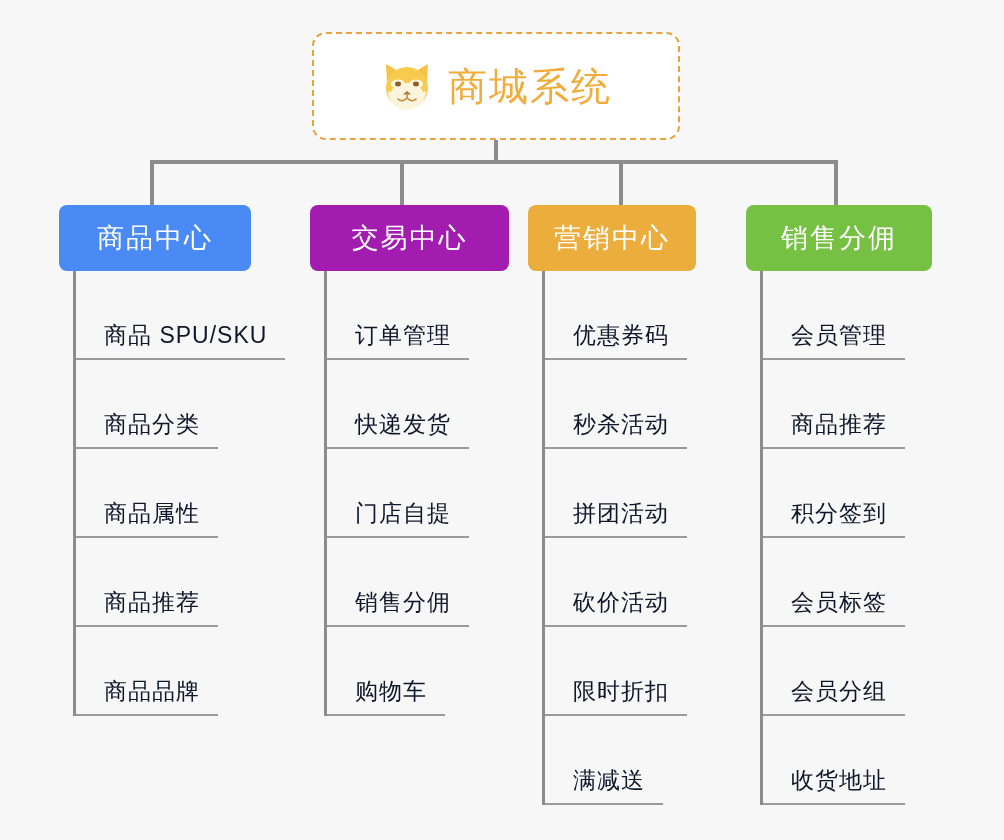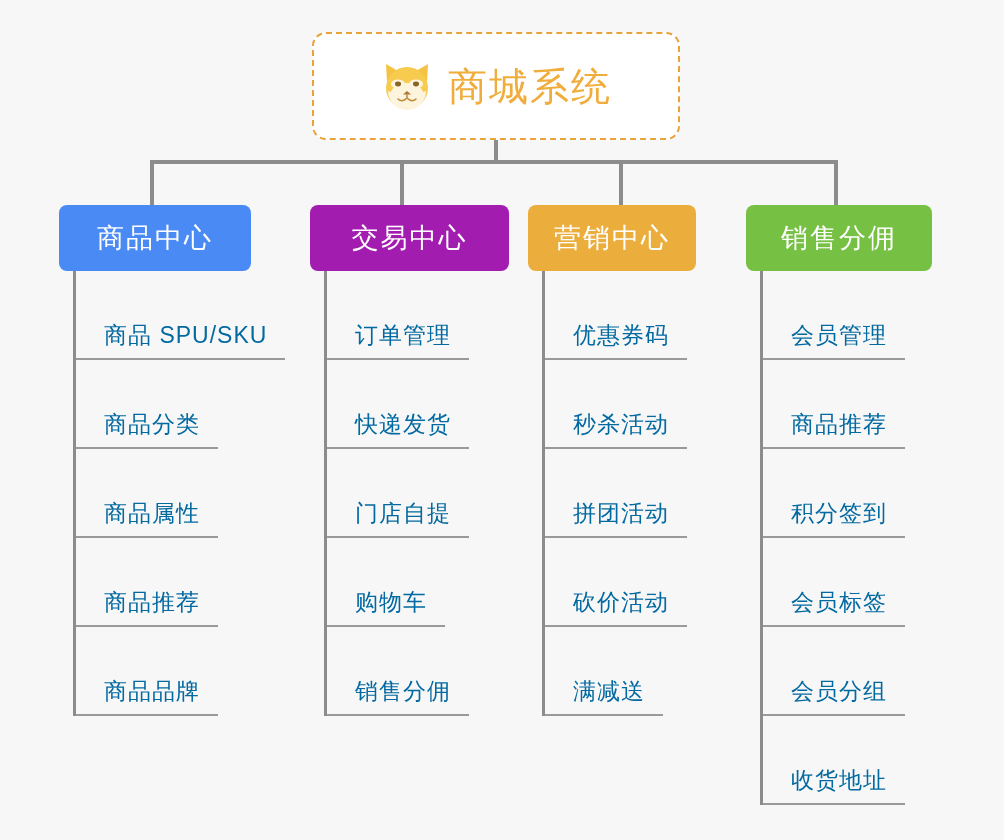--- a/index.html
+++ b/index.html
@@ -100,21 +100,21 @@
   .leaf {
     position: relative;
     height: 89px;
     display: flex;
     align-items: flex-end;
     box-sizing: border-box;
   }
   .leaf-label {
     display: inline-block;
     font-size: 23px;
-    color: #0369a1;
+    color: #0f172a;
     letter-spacing: 1px;
     white-space: nowrap;
     padding: 0 18px 8px 28px;
     border-bottom: 2px solid #9a9a9a;
     line-height: 1.2;
   }
 </style>
 </head>
 <body style="background: rgb(247, 247, 247);">
 
@@ -183,24 +183,24 @@
       <div class="leaf">
           <span class="leaf-label">订单管理</span>
         </div>
       <div class="leaf">
           <span class="leaf-label">快递发货</span>
         </div>
       <div class="leaf">
           <span class="leaf-label">门店自提</span>
         </div>
       <div class="leaf">
+          <span class="leaf-label">销售分佣</span>
+        </div>
+      <div class="leaf">
           <span class="leaf-label">购物车</span>
-        </div>
-      <div class="leaf">
-          <span class="leaf-label">销售分佣</span>
         </div>
     </div>
   </div>
 
   <div class="column" style="left:528px;">
     <div class="col-header" style="width: 168px; background: rgb(235, 174, 60);">
       <span>营销中心</span>
     </div>
     <div class="col-body">
       <div class="leaf">
@@ -209,20 +209,23 @@
       <div class="leaf">
           <span class="leaf-label">秒杀活动</span>
         </div>
       <div class="leaf">
           <span class="leaf-label">拼团活动</span>
         </div>
       <div class="leaf">
           <span class="leaf-label">砍价活动</span>
         </div>
       <div class="leaf">
+          <span class="leaf-label">限时折扣</span>
+        </div>
+      <div class="leaf">
           <span class="leaf-label">满减送</span>
         </div>
     </div>
   </div>
 
   <div class="column" style="left:746px;">
     <div class="col-header" style="width: 186px; background: rgb(118, 192, 67);">
       <span>销售分佣</span>
     </div>
     <div class="col-body">

